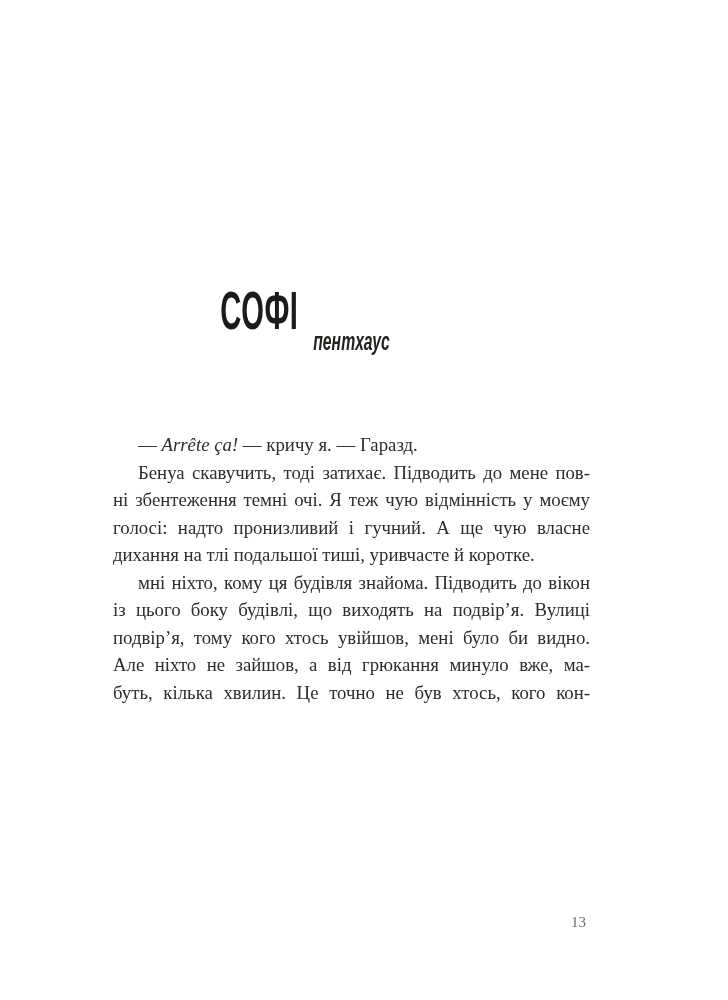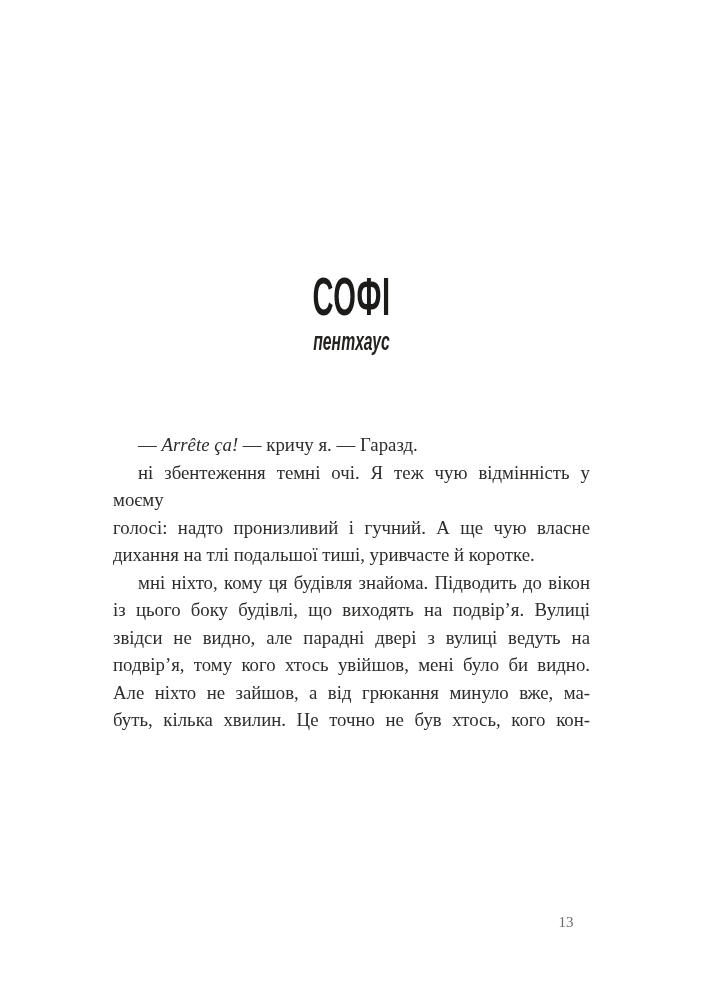--- a/index.html
+++ b/index.html
@@ -10,24 +10,24 @@
   .page {
     position: relative;
     width: 728px;
     height: 1000px;
     background: #ffffff;
     overflow: hidden;
     font-family: "Liberation Serif", serif;
   }
   .chapter-head {
     position: absolute;
-    top: 270px;
+    top: 284px;
     left: 113px;
     width: 477px;
-    text-align: center;
+    text-align: left;
   }
   .chapter-title {
     margin: 0;
     font-family: "Liberation Sans", sans-serif;
     font-weight: 700;
     font-size: 53px;
     line-height: 1;
     letter-spacing: 1px;
     color: #1c1b19;
     transform: scaleX(0.55);
@@ -75,21 +75,21 @@
     text-indent: 25px;
   }
   .it {
     font-style: italic;
   }
   .page-footer {
     position: absolute;
     top: 912px;
     left: 546px;
     width: 40px;
-    text-align: center;
+    text-align: right;
   }
   .page-number {
     font-family: "Liberation Serif", serif;
     font-size: 15px;
     line-height: 20px;
     color: #6b6b6b;
   }
 </style>
 </head>
 <body>
@@ -100,28 +100,28 @@
     <h1 class="chapter-title">СОФІ</h1>
   </header>
 
   <div class="chapter-subtitle">пентхаус</div>
 
   <main class="body-text">
       <div class="para indent">
         <div class="line last"><span>— </span><span class="it">Arrête ça!</span><span> — кричу я. — Гаразд.</span></div>
       </div>
       <div class="para indent">
+        <div class="line"><span>Бенуа скавучить, тоді затихає. Підводить до мене пов-</span></div>
         <div class="line"><span>ні збентеження темні очі. Я теж чую відмінність у моєму</span></div>
         <div class="line"><span>голосі: надто пронизливий і гучний. А ще чую власне</span></div>
         <div class="line last"><span>дихання на тлі подальшої тиші, уривчасте й коротке.</span></div>
       </div>
       <div class="para indent">
         <div class="line"><span>мні ніхто, кому ця будівля знайома. Підводить до вікон</span></div>
         <div class="line"><span>із цього боку будівлі, що виходять на подвір’я. Вулиці</span></div>
-        <div class="line"><span>звідси не видно, але парадні двері з вулиці ведуть на</span></div>
         <div class="line"><span>подвір’я, тому кого хтось увійшов, мені було би видно.</span></div>
         <div class="line"><span>Але ніхто не зайшов, а від грюкання минуло вже, ма-</span></div>
         <div class="line"><span>буть, кілька хвилин. Це точно не був хтось, кого кон-</span></div>
       </div>
     </main>
 
   <footer class="page-footer">
     <span class="page-number">13</span>
   </footer>
 

